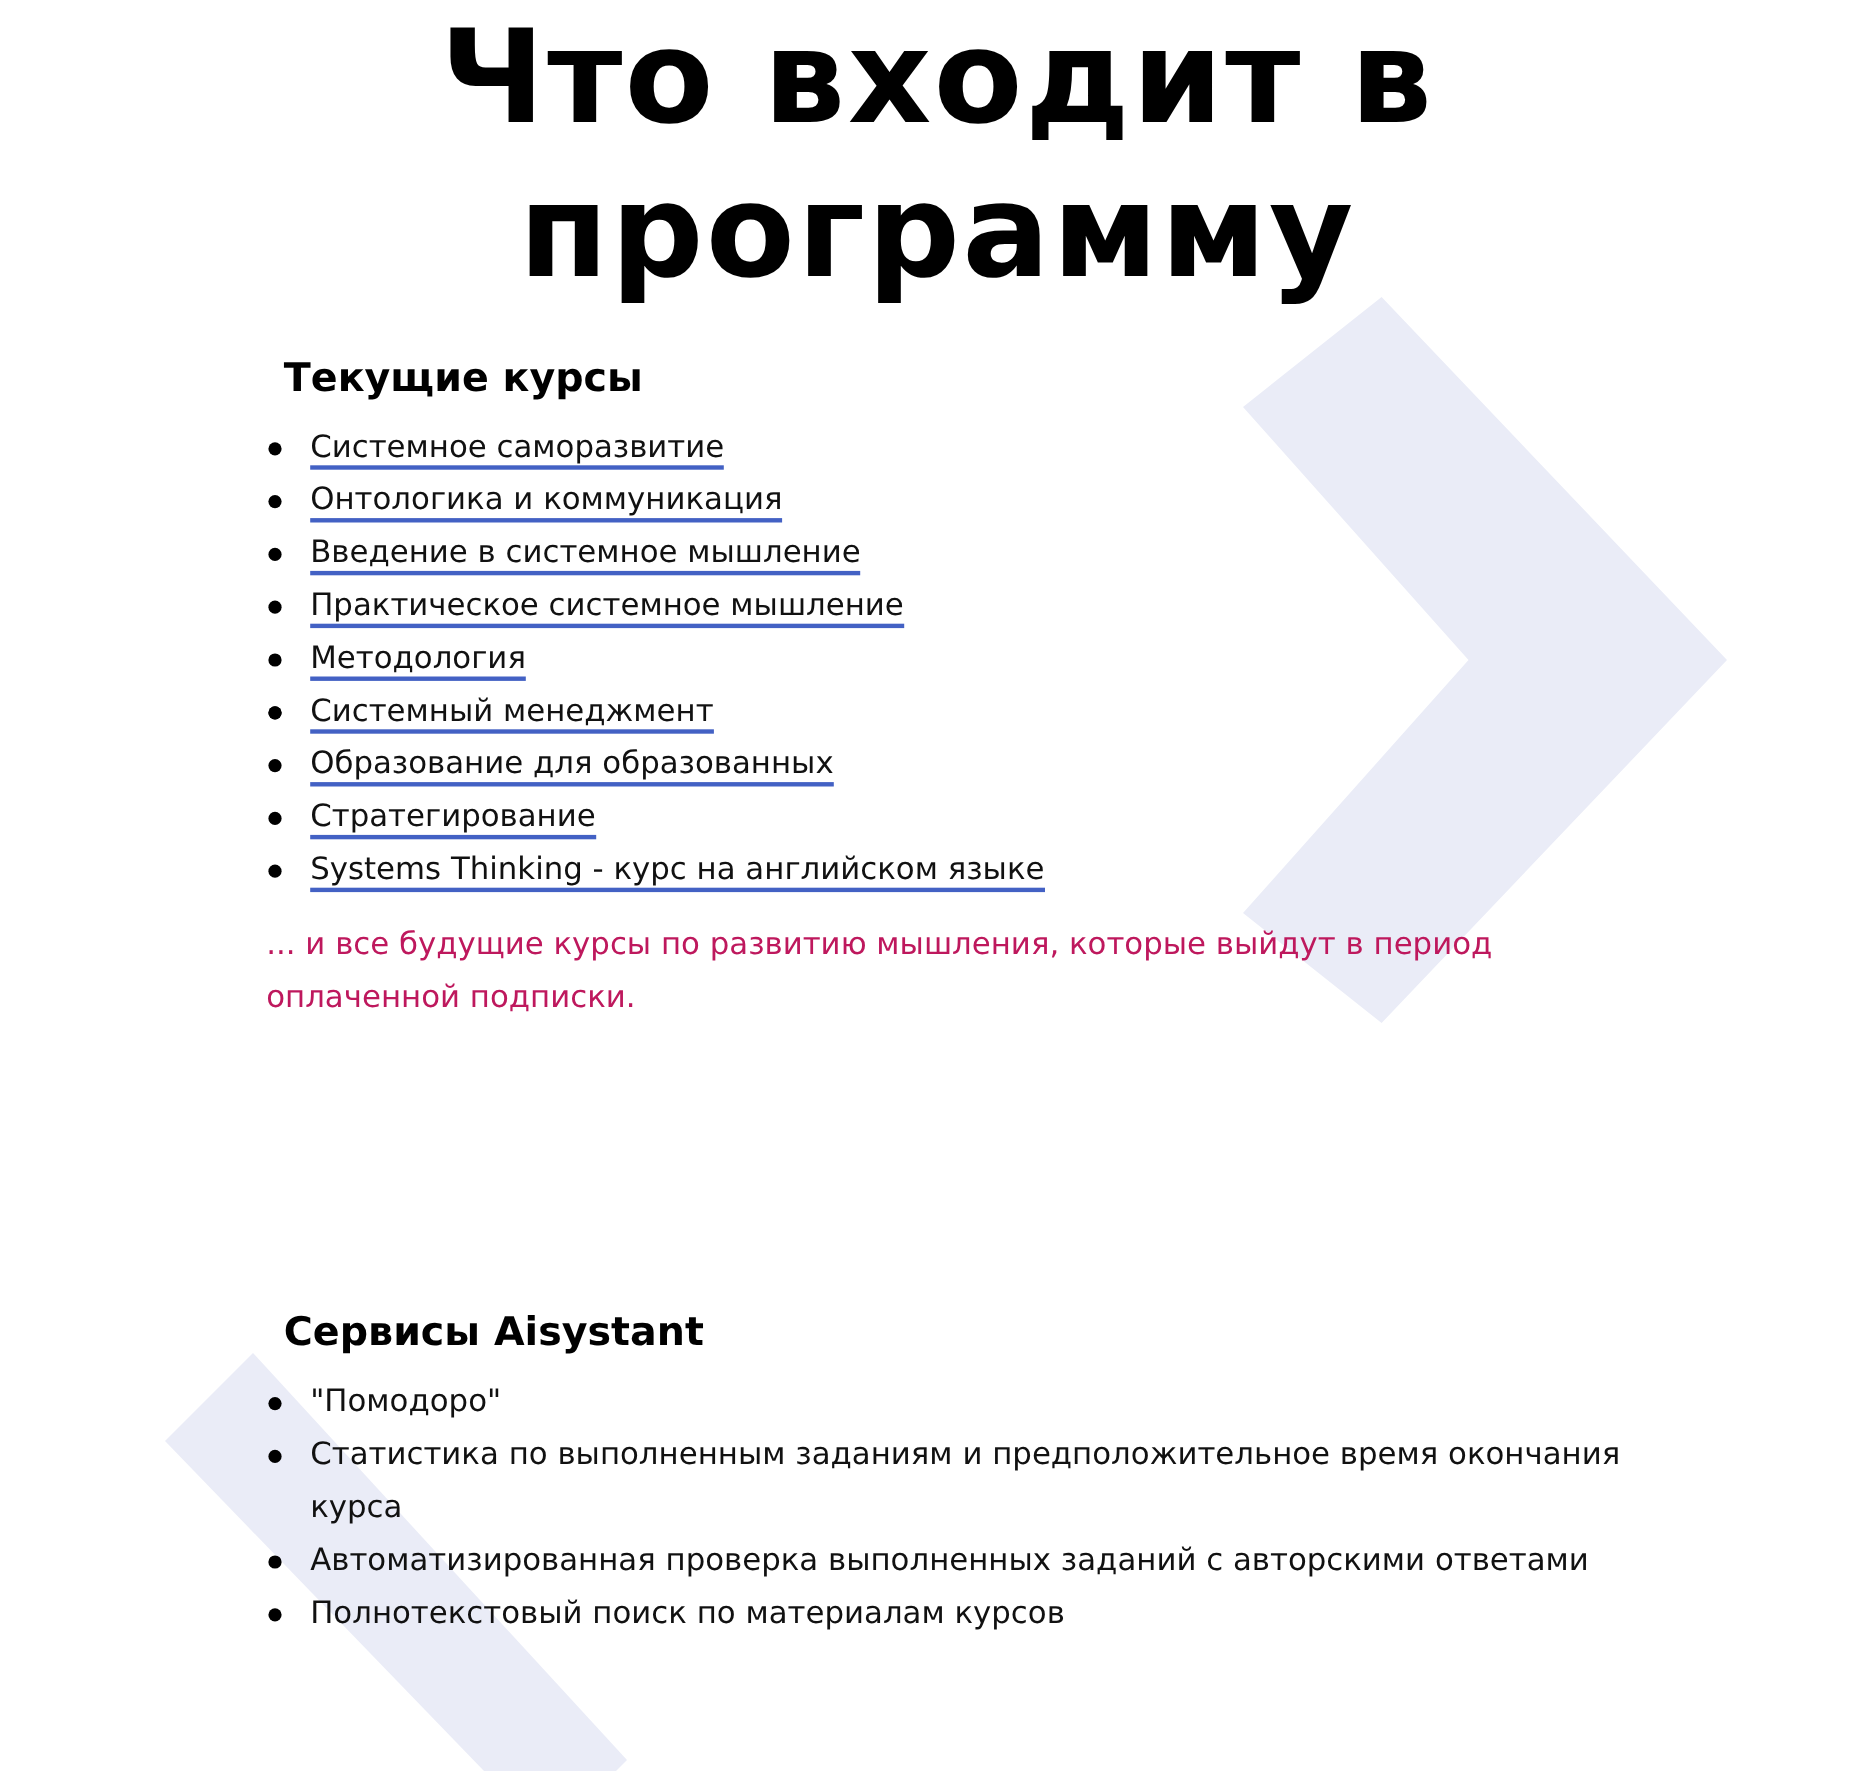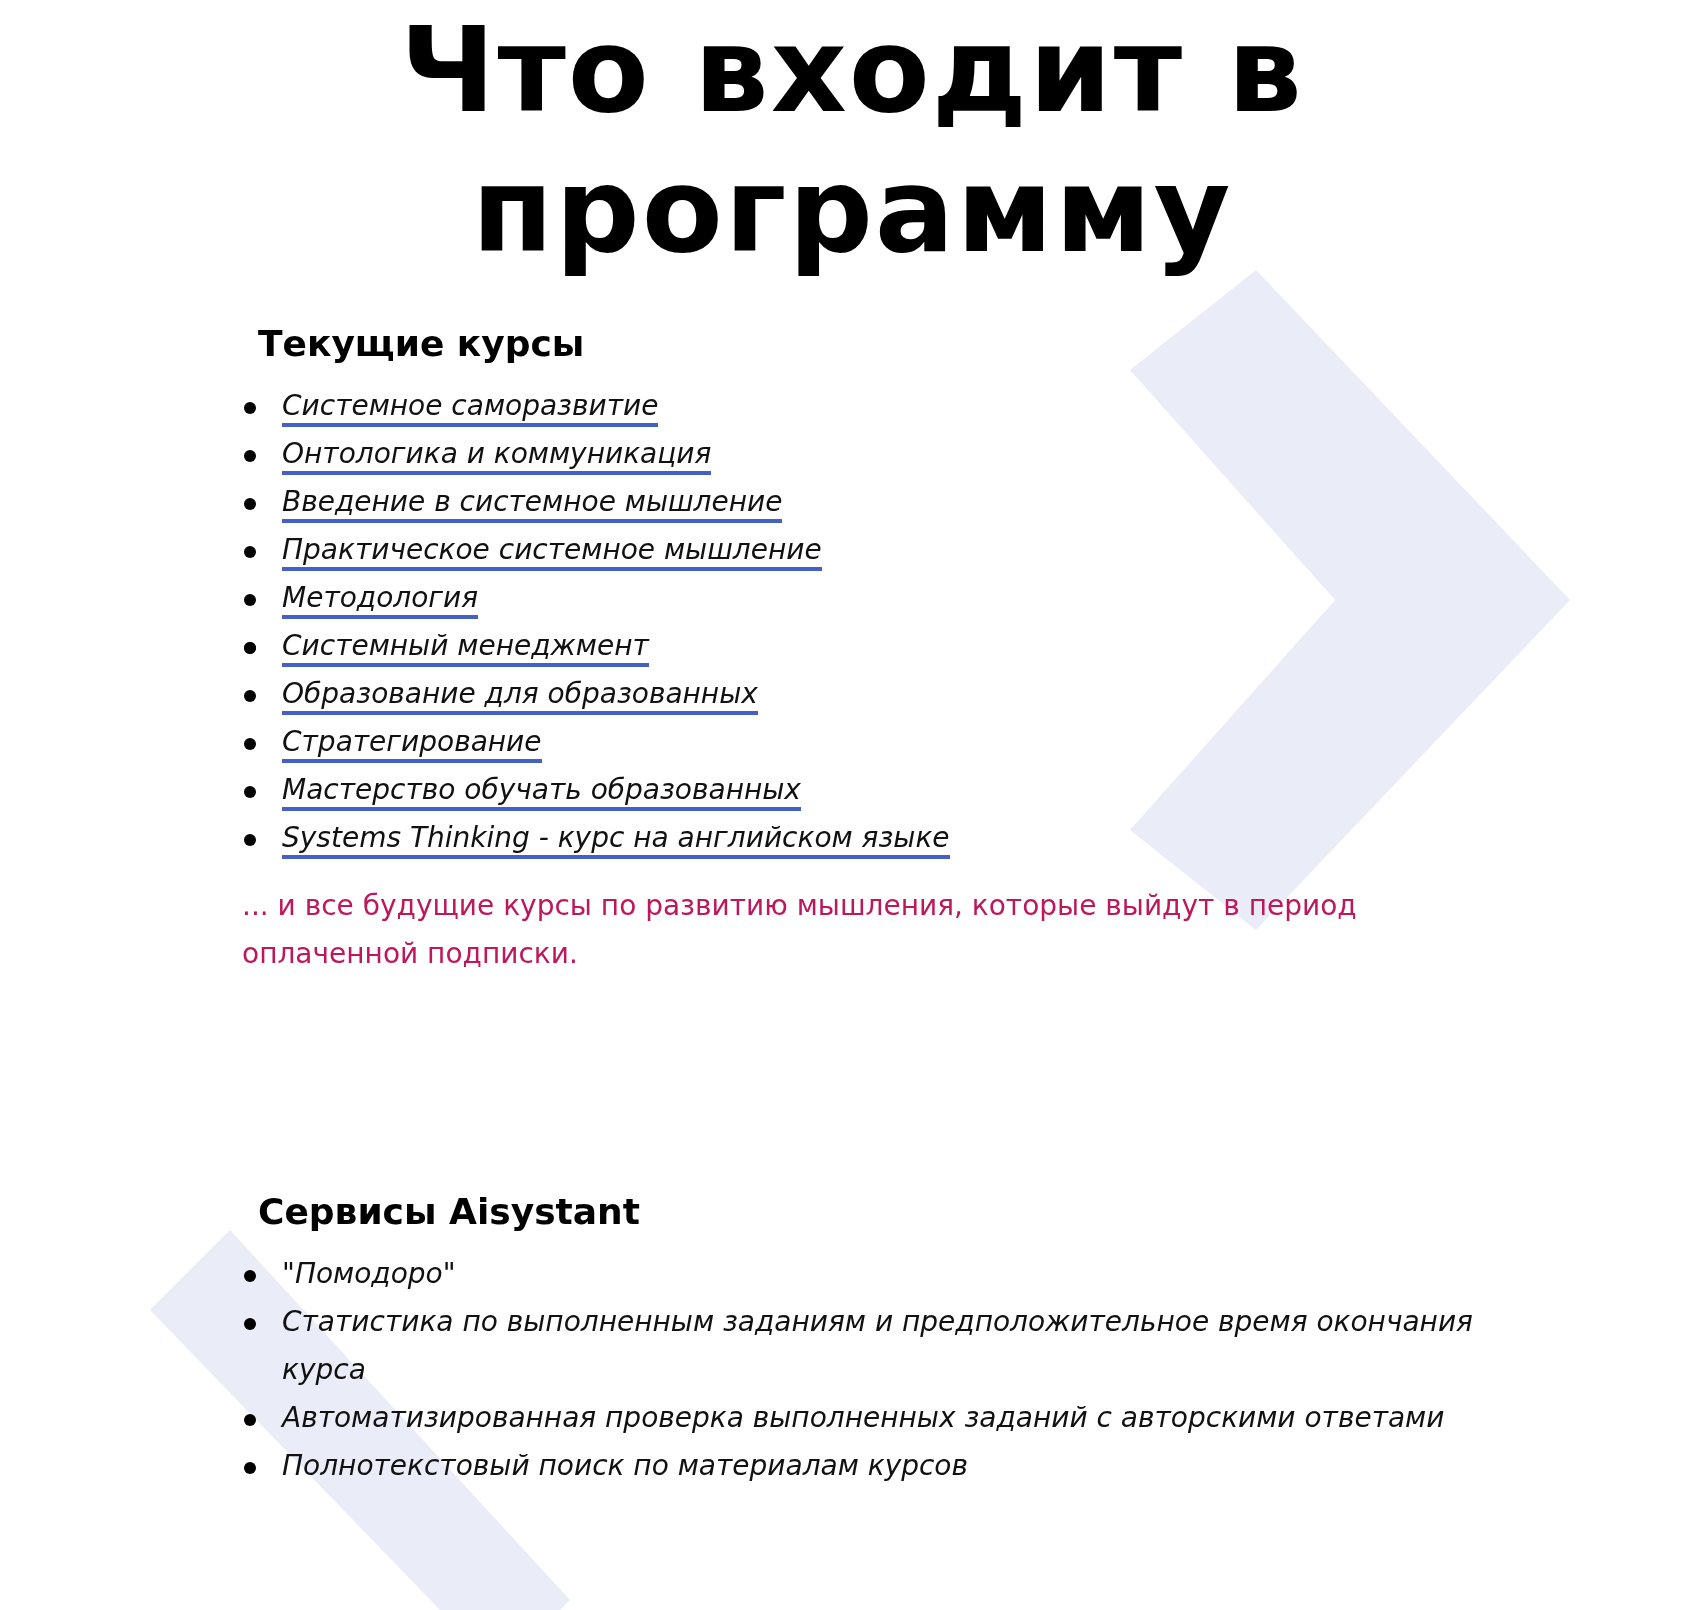--- a/index.html
+++ b/index.html
@@ -58,21 +58,20 @@
       font-weight: bold;
       line-height: 44px;
       color: #000;
     }
     .section-courses { top: 306px; }
     .section-services { top: 1174px; }
     ul.list {
       list-style: none;
       margin: 0;
       padding: 0;
-      font-style: italic;
     }
     ul.list li {
       position: relative;
       padding-left: 40px;
       font-size: 28px;
       line-height: 48px;
       color: #111;
     }
     ul.list li .bullet {
       position: absolute;
@@ -121,21 +120,20 @@
   <ul class="list courses-list">
     <li><span class="bullet"></span><a class="course-link">Системное саморазвитие</a></li>
     <li><span class="bullet"></span><a class="course-link">Онтологика и коммуникация</a></li>
     <li><span class="bullet"></span><a class="course-link">Введение в системное мышление</a></li>
     <li><span class="bullet"></span><a class="course-link">Практическое системное мышление</a></li>
     <li><span class="bullet"></span><a class="course-link">Методология</a></li>
     <li><span class="bullet"></span></li>
     <li><span class="bullet"></span><a class="course-link">Системный менеджмент</a></li>
     <li><span class="bullet"></span><a class="course-link">Образование для образованных</a></li>
     <li><span class="bullet"></span><a class="course-link">Стратегирование</a></li>
-    <li><span class="bullet"></span><a class="course-link">Мастерство обучать образованных</a></li>
     <li><span class="bullet"></span><a class="course-link">Systems Thinking - курс на английском языке</a></li>
   </ul>
   <p class="note">... и все будущие курсы по развитию мышления, которые выйдут в период оплаченной подписки.</p>
 </section>
 
 <section class="section section-services">
   <h2>Сервисы Aisystant</h2>
   <ul class="list services-list">
     <li><span class="bullet"></span><span>"Помодоро"</span></li>
     <li><span class="bullet"></span><span>Статистика по выполненным заданиям и предположительное время окончания курса</span></li>

